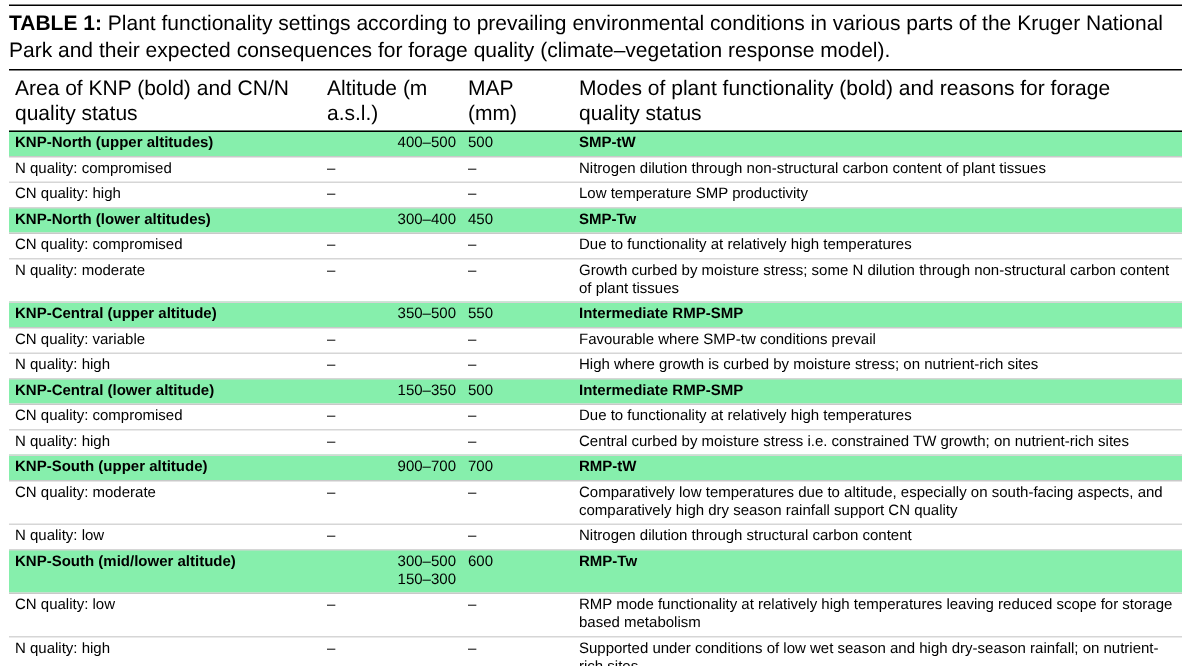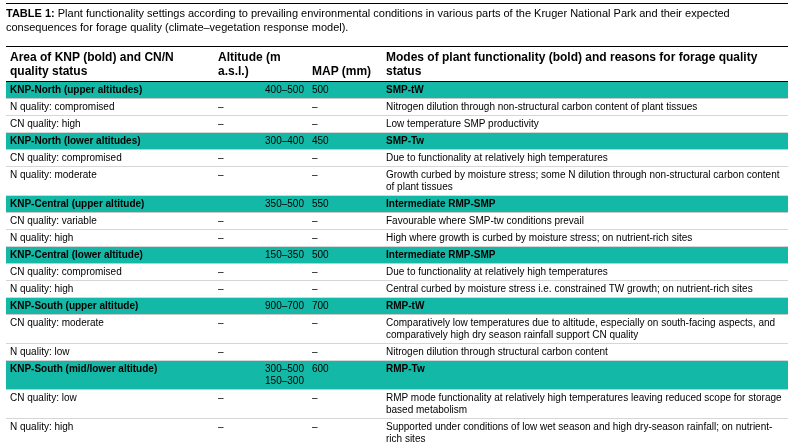--- a/index.html
+++ b/index.html
@@ -12,53 +12,53 @@
   .page {
     width: 794px;
     height: 444px;
     box-sizing: border-box;
     padding: 3px 6px 2px 6px;
     overflow: hidden;
     background: #fff;
   }
   .caption {
     border-top: 1.5px solid #000;
-    font-size: 11px;
+    font-size: 14px;
     line-height: 1.25;
     padding-top: 3px;
-    margin-bottom: 11px;
+    margin-bottom: 4px;
   }
   .cap-label { font-weight: bold; }
   table.forage {
     width: 100%;
     border-collapse: collapse;
     border-top: 1px solid #000;
     table-layout: fixed;
   }
   col.c1 { width: 208px; }
   col.c2 { width: 94px; }
   col.c3 { width: 74px; }
   table.forage th {
     text-align: left;
-    font-size: 12px;
-    font-weight: bold;
+    font-size: 14px;
+    font-weight: normal;
     padding: 3px 4px 3px 4px;
     border-bottom: 1px solid #000;
     vertical-align: bottom;
     line-height: 1.2;
   }
   table.forage td {
     font-size: 10px;
     line-height: 1.2;
     padding: 2px 4px;
     vertical-align: top;
     border-bottom: 1px solid #d6d6d6;
   }
   tr.group-row td {
-    background: #14b8a6;
+    background: #86efac;
     border-bottom: 1px solid #c9c9c9;
   }
   td.bold { font-weight: bold; }
   td.prewrap { white-space: pre-line; text-align: right; }
   .footnotes {
     border-top: 1px solid #000;
     margin-top: 2px;
     padding-top: 3px;
     font-size: 8.5px;
     line-height: 1.3;

